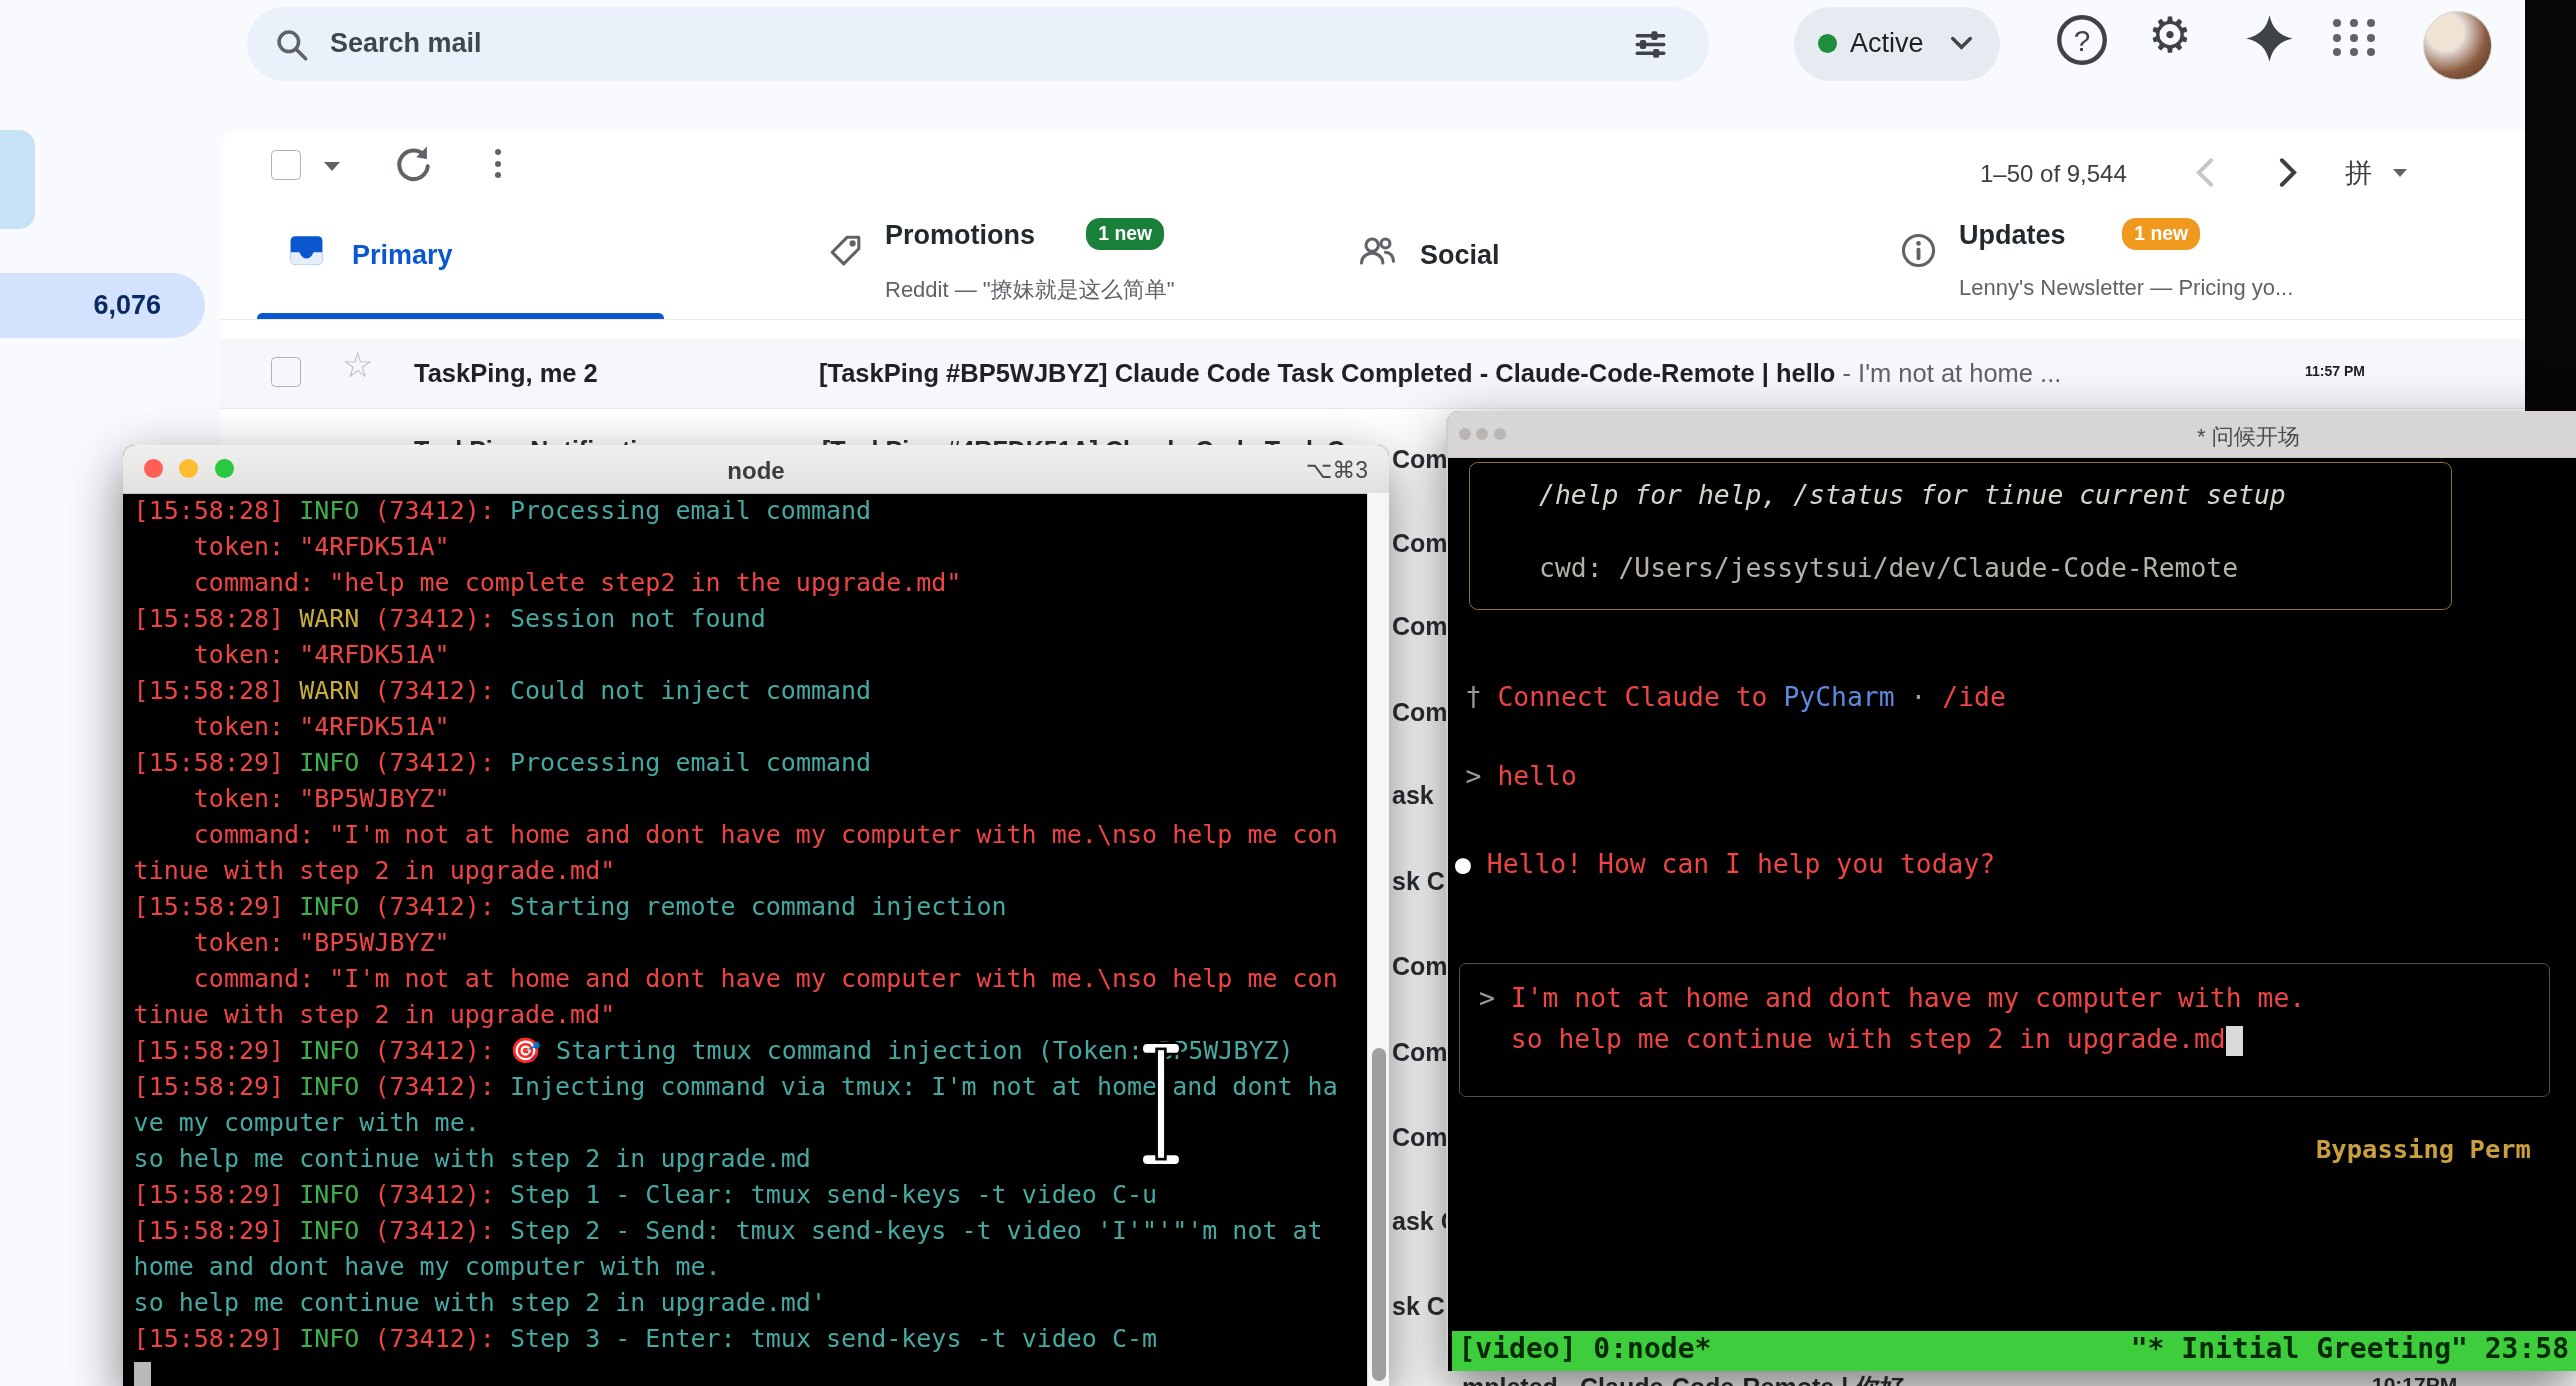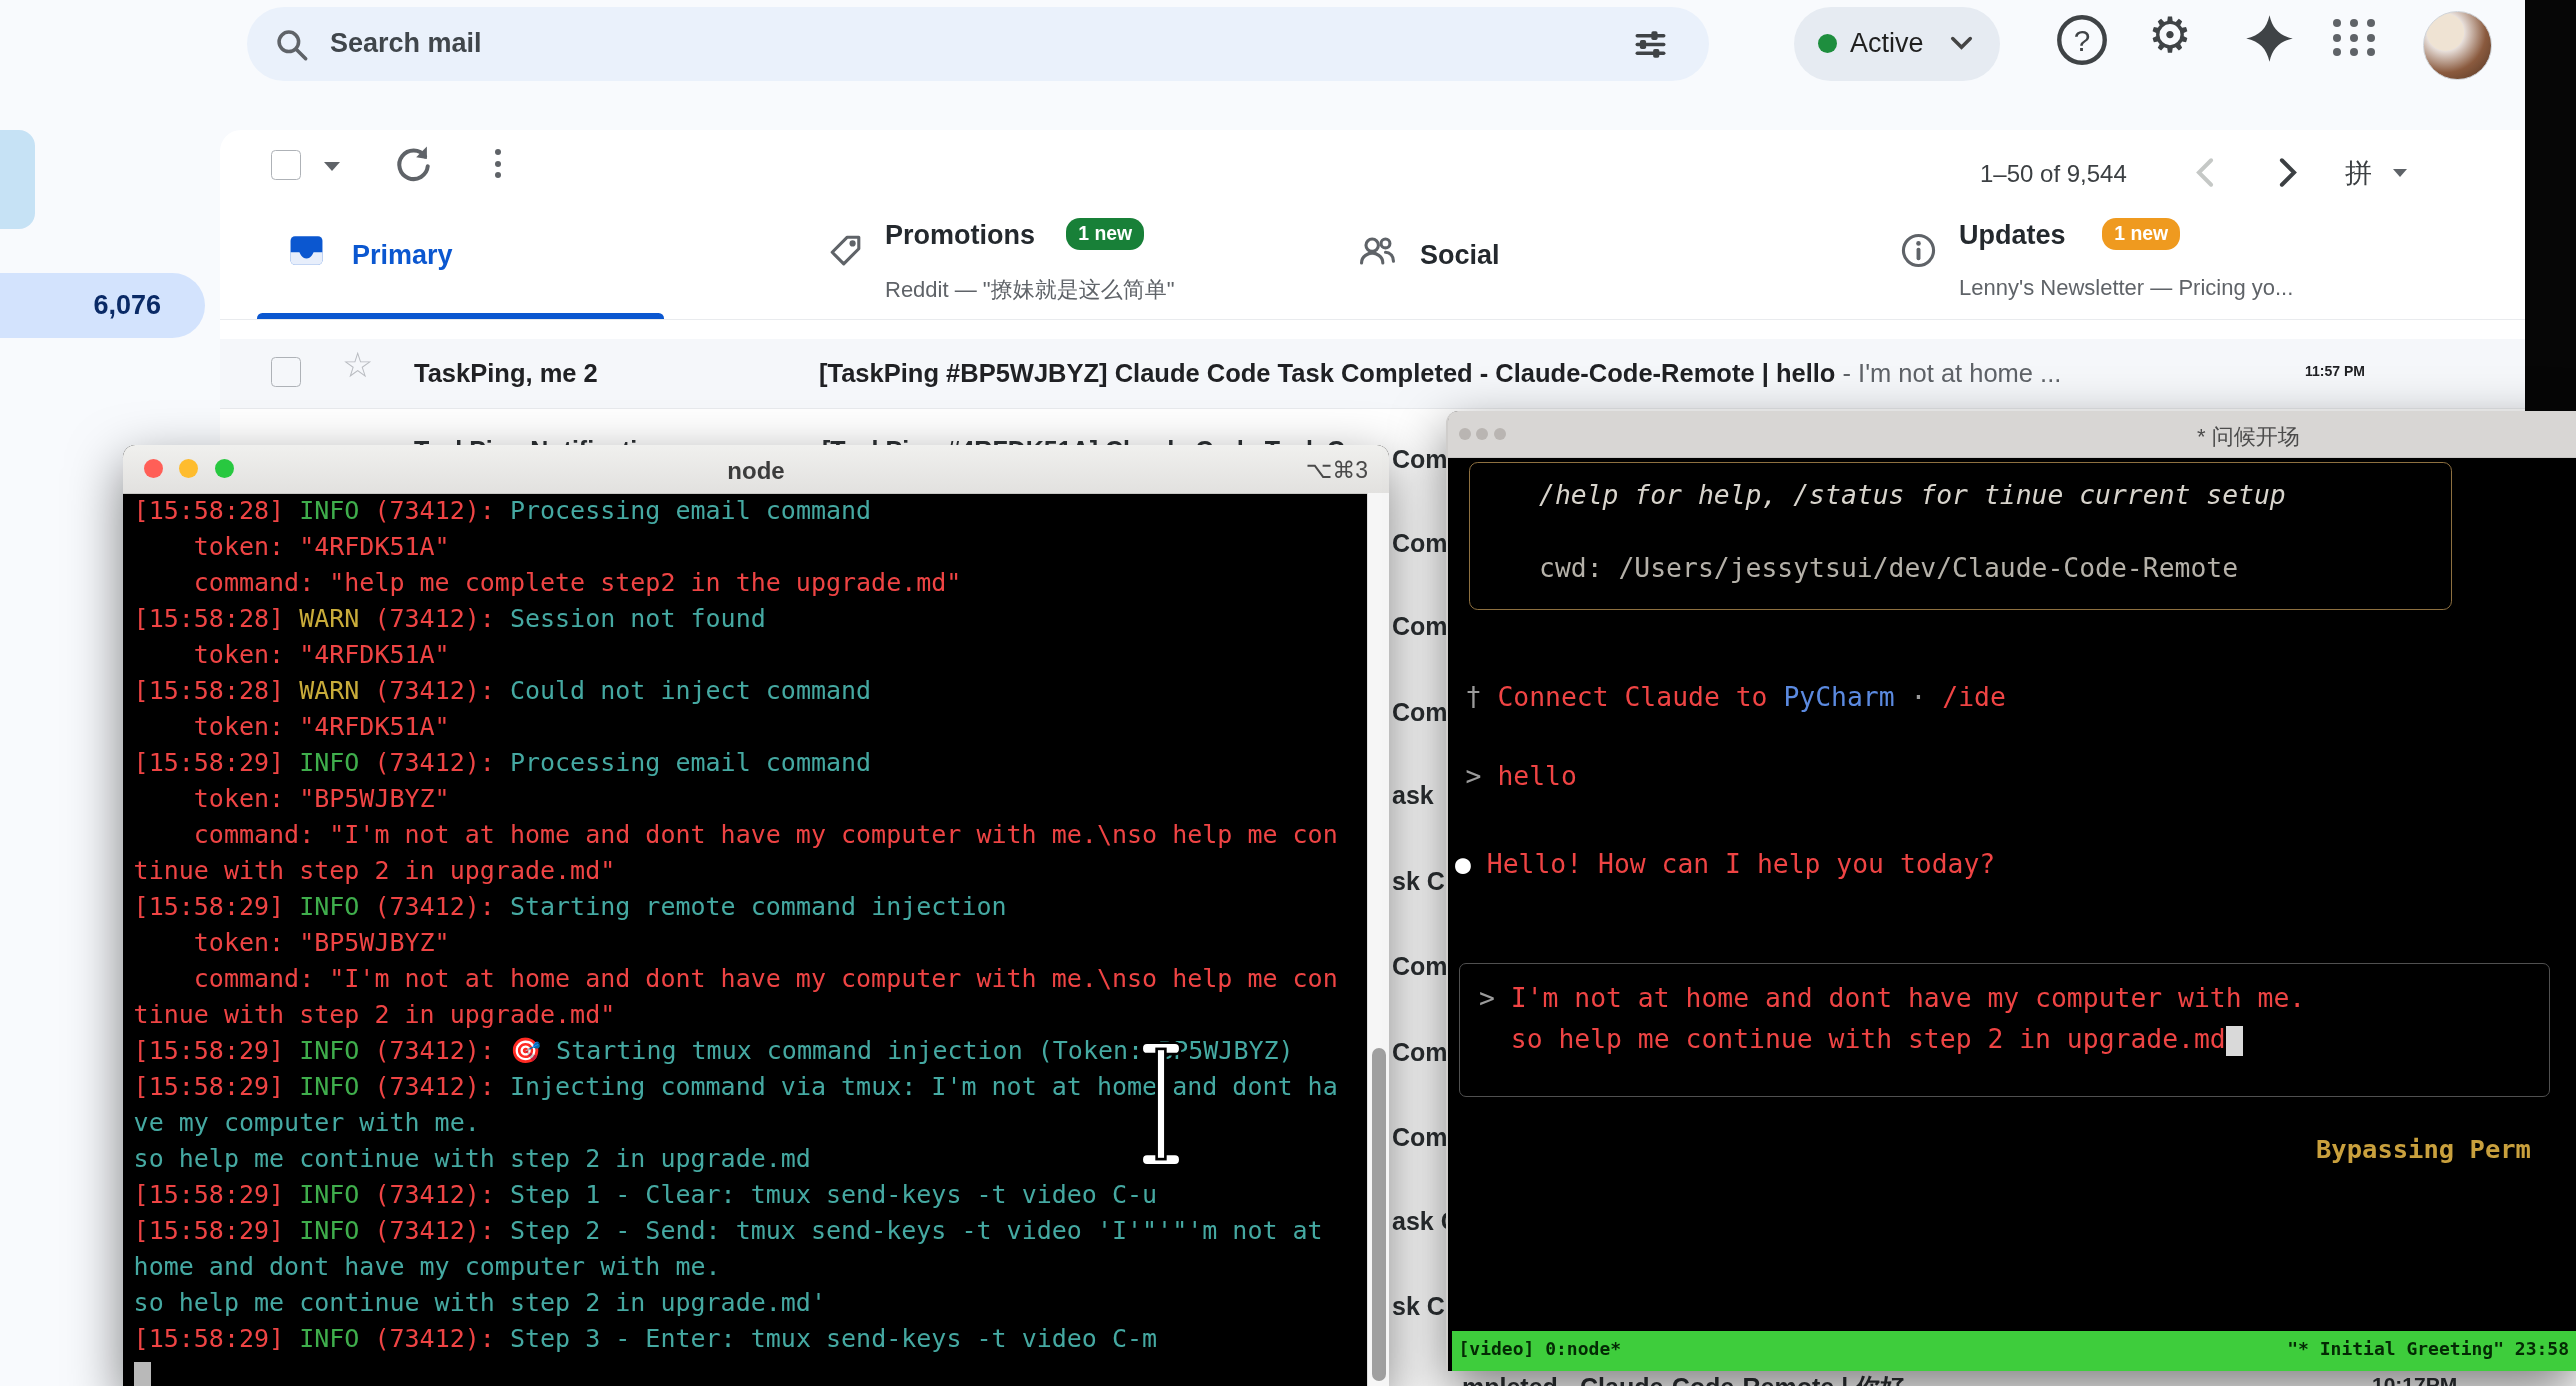--- a/index.html
+++ b/index.html
@@ -26,21 +26,21 @@
 
   .cbx{width:30px;height:30px;border:1.8px solid #aeb2b7;border-radius:4.4px;background:transparent;box-sizing:border-box;}
   .caret-down{width:0;height:0;border:8px solid transparent;border-top:9.7px solid #5f6368;}
   .dots-v span{display:block;width:6.2px;height:6.2px;border-radius:50%;background:#5f6368;margin:5.3px 0;}
   .pagination{left:1980px;top:160px;font-size:24px;color:#3c4043;}
   .pinyin{left:2345px;top:155px;font-size:27px;color:#3c4043;}
 
   .tab-label{font-size:27px;color:#24292e;font-weight:600;}
   .tab-label.primary{color:#0b57d0;}
   .tab-sub{font-size:22px;color:#5f6368;white-space:pre;}
-  .badge{font-size:19.4px;font-weight:700;color:#fff;padding:4.4px 12.3px;border-radius:14px;display:inline-block;}
+  .badge{font-size:19.4px;font-weight:700;color:#fff;padding:4.4px 12.3px;border-radius:14px;display:inline-block;margin-left:20px;}
   .badge.green{background:#188038;}
   .badge.orange{background:#ef9a1f;}
   .tab-underline{left:257px;top:313px;width:407px;height:6.2px;background:#0b57d0;border-radius:5.3px 5.3px 0 0;}
   .tabs-sep{left:220px;top:319px;width:2305px;height:0.9px;background:#e9ebee;}
 
   .row1-bg{left:220px;top:339px;width:2305px;height:69px;background:#f5f7fa;border-bottom:0.9px solid #e8eaed;}
   .row-sender{left:414px;top:359px;font-size:25.5px;font-weight:700;color:#202124;white-space:pre;}
   .row-subject{left:819px;top:359px;font-size:25.5px;white-space:pre;overflow:hidden;max-width:1462px;}
   .row-subject .bold{font-weight:700;color:#202124;}
   .row-subject .snip{color:#5f6368;}
@@ -90,21 +90,21 @@
   .welcome-box{position:absolute;left:21px;top:5.3px;width:983px;height:148px;border:1.8px solid #8e7040;border-radius:8.8px;padding:16px 0 0 69px;box-sizing:border-box;}
   .welcome-box .term-line:first-child{margin-bottom:42px;}
   .tip-line{position:absolute;left:17.6px;top:224px;}
   .hello-line{position:absolute;left:17.6px;top:303px;}
   .reply-line{position:absolute;left:7px;top:391px;}
   .input-box{position:absolute;left:10.6px;top:506px;width:1091px;height:134px;border:1.8px solid #505050;border-radius:7px;padding:17.6px 0 0 19.4px;box-sizing:border-box;}
   .input-box .term-line{white-space:pre;}
   .input-box .term-line + .term-line{margin-top:10.6px;}
   .bypass{position:absolute;left:868px;top:677px;font-size:25.5px;font-weight:600;color:#c9a03d;white-space:pre;}
   .tmux-bar{position:absolute;left:3.5px;right:0;top:874px;height:52px;background:#3ecd3c;color:#042a04;
-            font-weight:700;font-size:18px;line-height:35px;display:flex;justify-content:space-between;padding:0 7px;box-sizing:border-box;}
+            font-weight:700;font-size:28px;line-height:35px;display:flex;justify-content:space-between;padding:0 7px;box-sizing:border-box;}
 
   .ibeam{left:1133px;top:1038px;z-index:30;}
 </style>
 </head>
 <body>
 
 <div class="stage">
 
   <div class="abs edge-blob"></div>
   <div class="abs count-pill">6,076</div>

